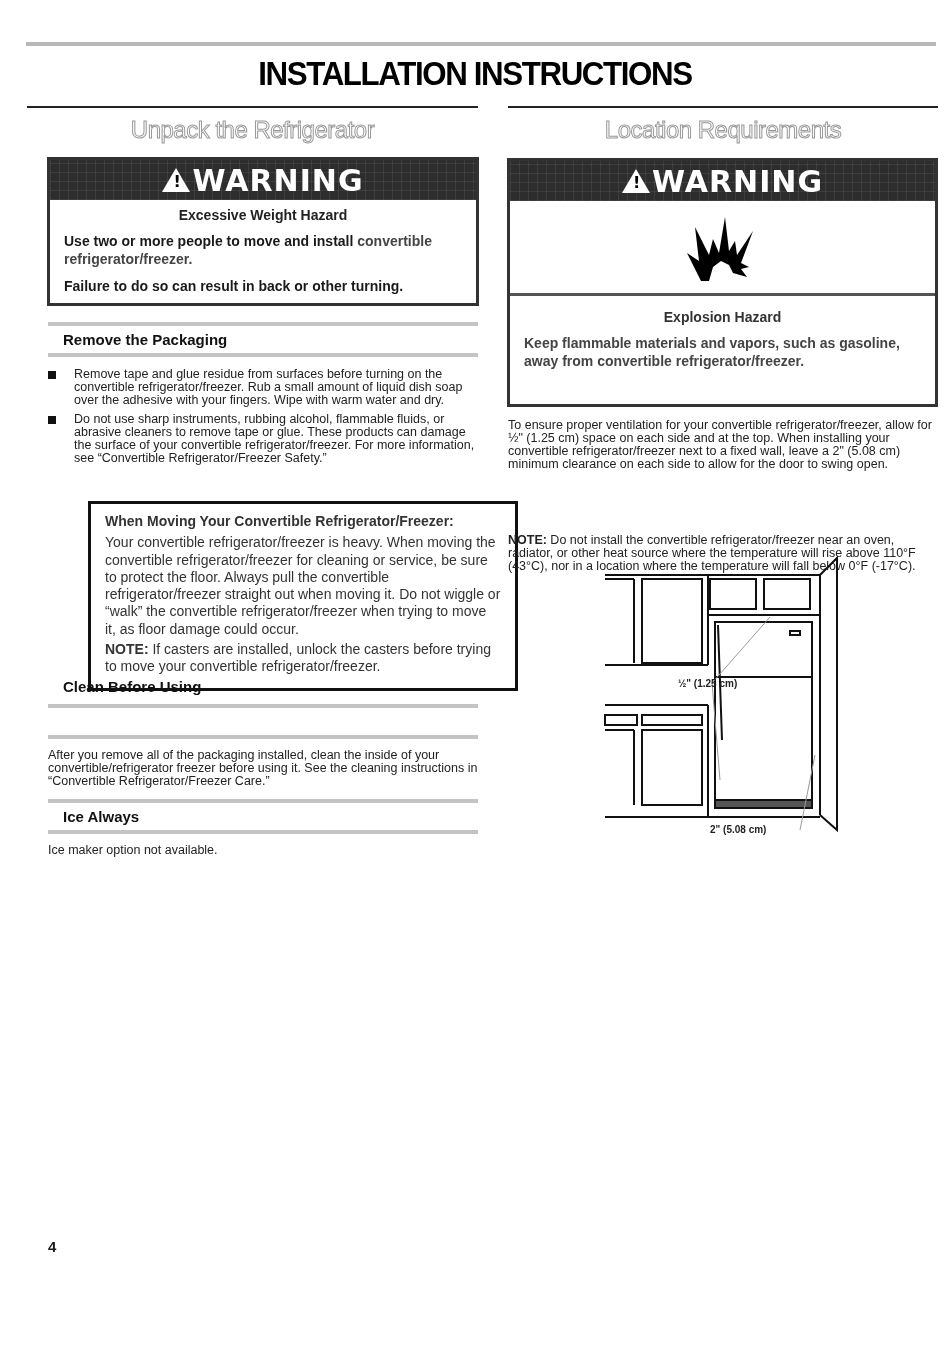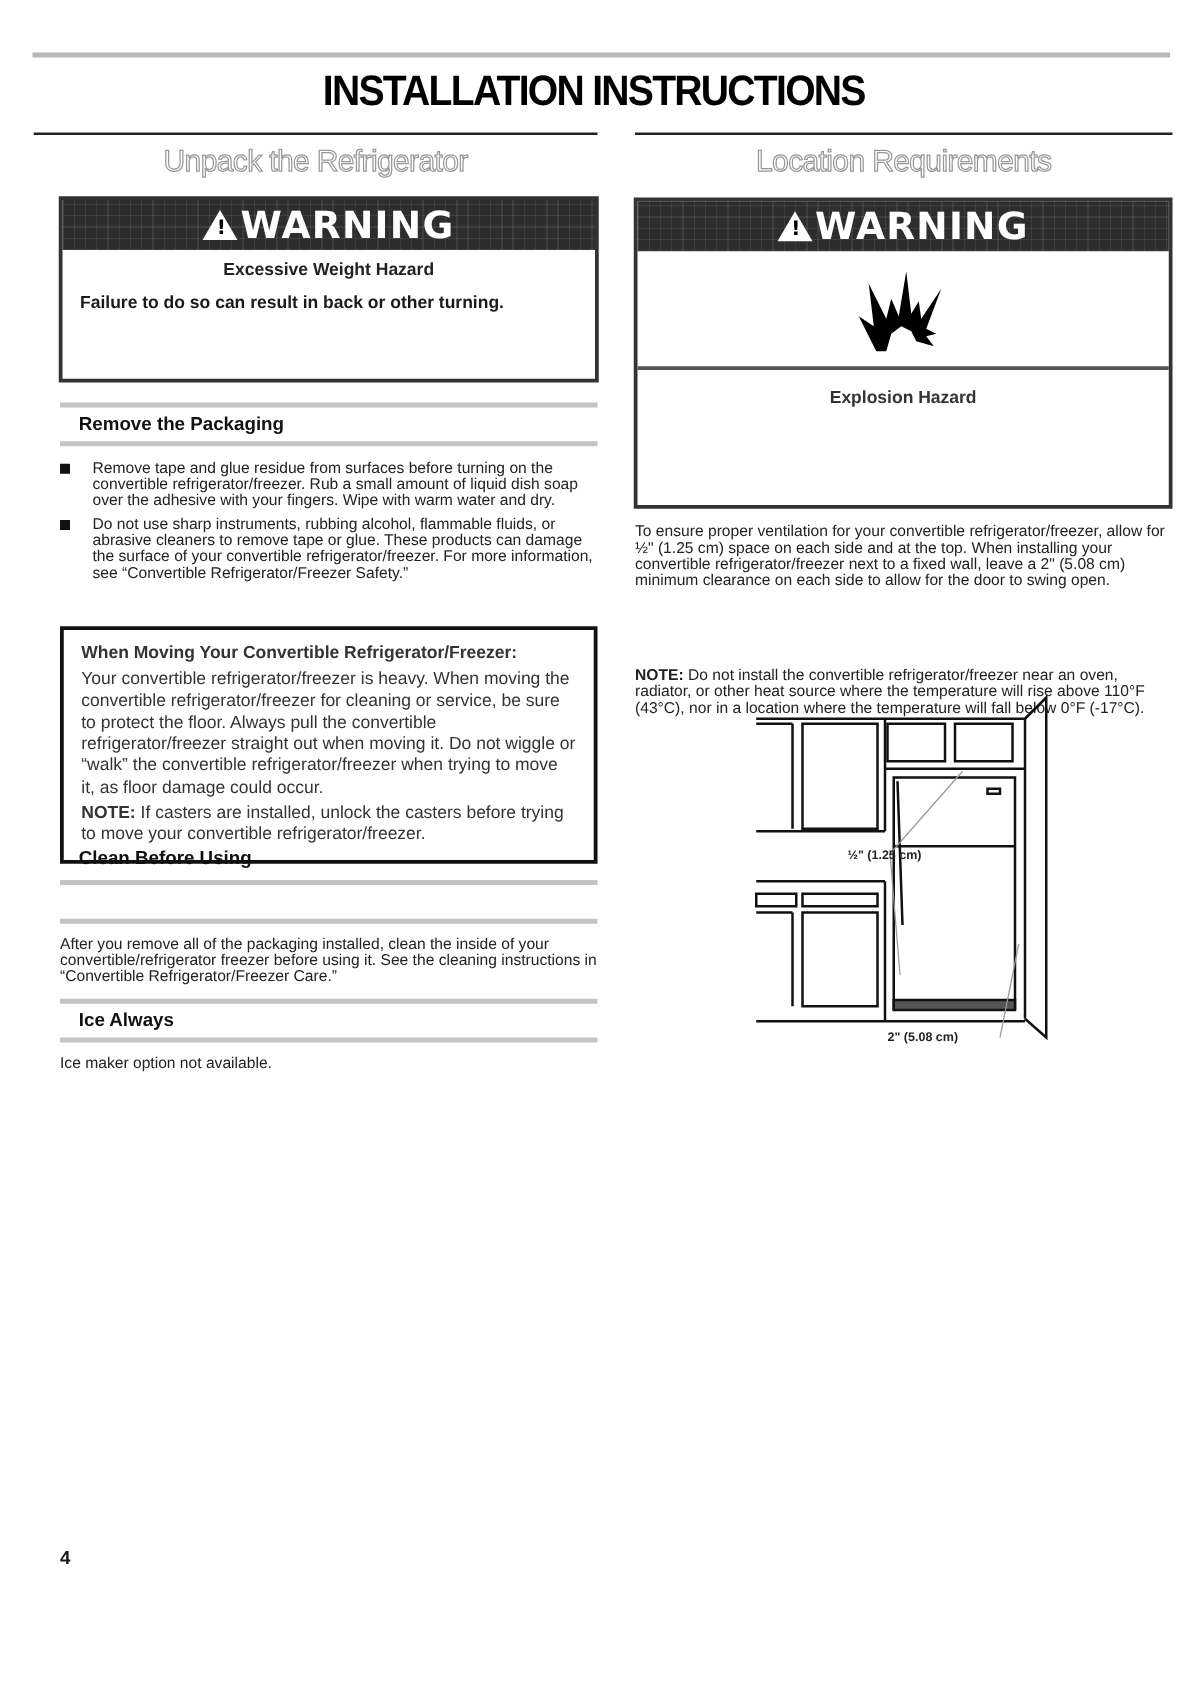--- a/index.html
+++ b/index.html
@@ -25,21 +25,21 @@
   .warn-body p { margin:0 0 9px 0; }
   .gray { color:#444; }
 
   .sub-head-rule { height:4px; background:#c4c4c4; }
   .sub-head { font-size:15px; font-weight:700; color:#111; }
   .body-text { font-size:12.5px; line-height:13px; color:#222; }
   .bullet-list { list-style:none; margin:0; padding:0; }
   .bullet-list li { position:relative; padding-left:26px; margin-bottom:6px; }
   .bullet-list li .sq { position:absolute; left:0; top:3px; width:8px; height:8px; background:#111; }
 
-  .note-box { border:3px solid #111; box-sizing:border-box; padding:9px 14px; font-size:14px; line-height:17.3px; color:#333; }
+  .note-box { border:3px solid #111; box-sizing:border-box; padding:9px 14px; font-size:14px; line-height:17.3px; color:#333;margin-left:40px; }
   .note-box .nb-head { font-weight:700; color:#333; margin-bottom:4px; }
   .note-box p { margin:0 0 3px; }
 
   .page-num { left:48px; top:1238px; font-weight:700; font-size:15px; }
 </style>
 </head>
 <body>
 
 <div class="abs top-rule"></div>
 <div class="abs page-title">INSTALLATION INSTRUCTIONS</div>
@@ -51,20 +51,21 @@
 
 <div class="abs warn-box" style="left:47px; top:157px; width:432px; height:149px;">
   <div class="warn-header">
     <span class="tri">
         <span>!</span>
       </span>
     <span>WARNING</span>
   </div>
   <div class="warn-body">
     <div class="hz">Excessive Weight Hazard</div>
+    <p><span>Use two or more people to move and install</span><span class="gray"> convertible refrigerator/freezer.</span></p>
     <p>Failure to do so can result in back or other turning.</p>
   </div>
 </div>
 
 <div class="abs sub-head-rule" style="left:48px; top:322px; width:430px;"></div>
 <div class="abs sub-head" style="left:63px; top:331px;">Remove the Packaging</div>
 <div class="abs sub-head-rule" style="left:48px; top:353px; width:430px;"></div>
 <ul class="abs bullet-list body-text" style="left:48px; top:368px; width:430px;">
   <li><span class="sq"></span><span>Remove tape and glue residue from surfaces before turning on the convertible refrigerator/freezer. Rub a small amount of liquid dish soap over the adhesive with your fingers. Wipe with warm water and dry.</span></li>
   <li><span class="sq"></span><span>Do not use sharp instruments, rubbing alcohol, flammable fluids, or abrasive cleaners to remove tape or glue. These products can damage the surface of your convertible refrigerator/freezer. For more information, see “Convertible Refrigerator/Freezer Safety.”</span></li>
@@ -93,20 +94,21 @@
       </span>
     <span>WARNING</span>
   </div>
   <div style="height:92px; border-bottom:3px solid #555; display:flex; align-items:center; justify-content:center;">
     <svg width="80" height="72" viewBox="0 0 80 72">
       <polygon fill="#000" points="18,70 4,42 16,50 12,16 26,44 30,28 36,42 42,6 46,40 52,30 54,44 70,20 58,52 66,56 58,58 64,66 50,62 46,54 38,50 30,56 26,70"></polygon>
     </svg>
   </div>
   <div class="warn-body" style="padding-top:12px;">
     <div class="hz" style="color:#333;">Explosion Hazard</div>
+    <p class="gray">Keep flammable materials and vapors, such as gasoline, away from convertible refrigerator/freezer.</p>
   </div>
 </div>
 
 <div class="abs body-text" style="left:508px; top:419px; width:432px;">To ensure proper ventilation for your convertible refrigerator/freezer, allow for ½" (1.25 cm) space on each side and at the top. When installing your convertible refrigerator/freezer next to a fixed wall, leave a 2" (5.08 cm) minimum clearance on each side  to allow for the door to swing open.</div>
 <div class="abs body-text" style="left:508px; top:490px; width:432px;margin-top:44px;"><b>NOTE:</b><span> Do not install the convertible refrigerator/freezer near an oven, radiator, or other heat source where the temperature will rise above 110°F (43°C), nor in a location where the temperature will fall below 0°F (-17°C).</span></div>
 
 <svg class="abs" style="left:600px; top:555px;" width="245" height="290" viewBox="0 0 245 290">
   <g stroke="#111" fill="none" stroke-width="2">
 
     <line x1="5" y1="20" x2="220" y2="20"></line>

